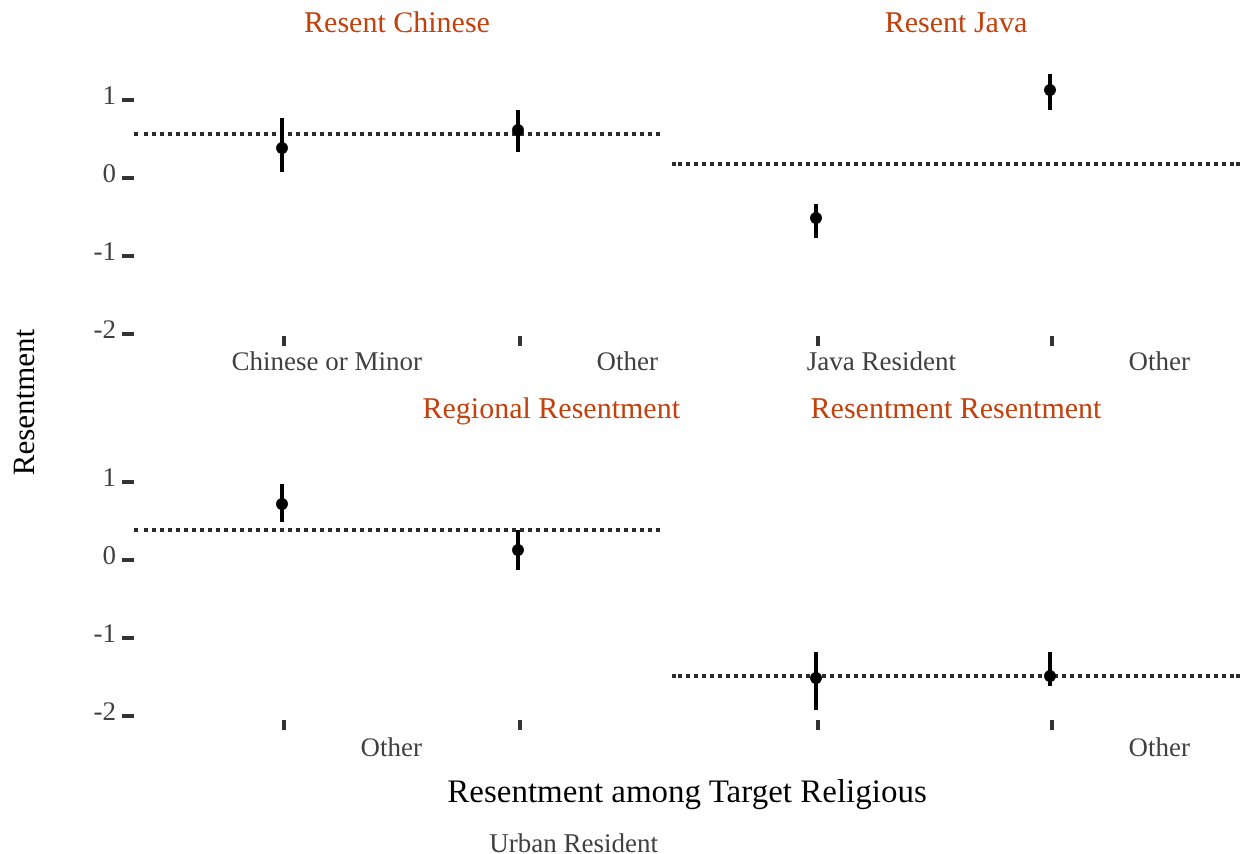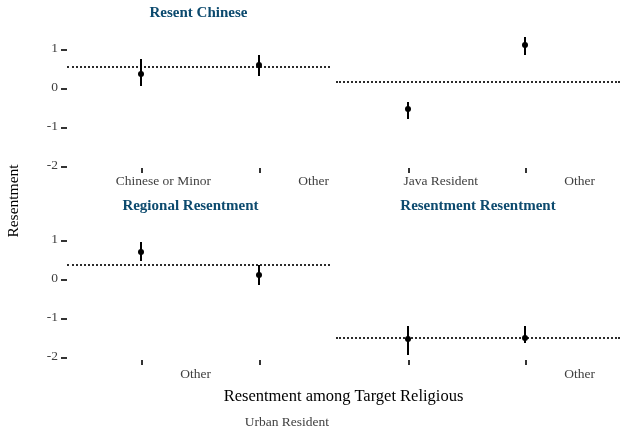--- a/index.html
+++ b/index.html
@@ -1,21 +1,21 @@
 <!DOCTYPE html>
 <html><head>
 <meta charset="utf-8">
 <style>
   html,body{margin:0;padding:0;background:#fff;}
   .figure{
     position:relative;width:625px;height:427px;background:#fff;overflow:hidden;
     font-family:"Liberation Serif","DejaVu Serif",serif;
   }
   .abs{position:absolute;}
-  .facet-title{font-size:15px;color:#0c4a6e;text-align:center;white-space:nowrap;font-weight:bold;}
+  .facet-title{font-size:15px;color:#c2410c;text-align:center;white-space:nowrap;}
   .ytick-label{font-size:13.5px;color:#404040;text-align:right;white-space:nowrap;}
   .tick-dash{background:#333;}
   .ref-line{border-top:2px dotted #2b2b2b;height:0;}
   .err-bar{background:#000;width:2px;}
   .pt{width:6px;height:6px;border-radius:50%;background:#000;}
   .cat-label{font-size:13.5px;color:#404040;text-align:right;white-space:nowrap;}
   .x-axis-title{font-size:16.5px;color:#000;text-align:center;}
   .y-axis-title{
     font-size:15.5px;color:#000;white-space:nowrap;
     transform:translate(-50%,-50%) rotate(-90deg);
@@ -45,30 +45,31 @@
       <div class="abs facet-title" style="left: 67px; top: 4px; width: 263px;">Resent Chinese</div>
       <div class="abs ref-line" style="left: 67px; top: 65.55px; width: 263px;"></div>
       <div class="abs err-bar" style="left: 140px; top: 58.75px; height: 27.3px;"></div>
       <div class="abs pt" style="left: 138px; top: 71.35px;"></div>
       <div class="abs tick-dash" style="left: 141px; top: 168px; width: 1.5px; height: 5px;"></div>
       <div class="abs cat-label" style="left: 71px; top: 173px; width: 140px;">Chinese or Minor</div>
       <div class="abs err-bar" style="left: 258px; top: 54.85px; height: 21.45px;"></div>
       <div class="abs pt" style="left: 256px; top: 61.6px;"></div>
       <div class="abs tick-dash" style="left: 259px; top: 168px; width: 1.5px; height: 5px;"></div>
       <div class="abs cat-label" style="left: 189px; top: 173px; width: 140px;">Other</div>
+      <div class="abs facet-title" style="left: 336px; top: 4px; width: 284px;">Resent Java</div>
       <div class="abs ref-line" style="left: 336px; top: 81.15px; width: 284px;"></div>
       <div class="abs err-bar" style="left: 407px; top: 101.65px; height: 17.55px;"></div>
       <div class="abs pt" style="left: 405px; top: 106.45px;"></div>
       <div class="abs tick-dash" style="left: 408px; top: 168px; width: 1.5px; height: 5px;"></div>
       <div class="abs cat-label" style="left: 338px; top: 173px; width: 140px;">Java Resident</div>
       <div class="abs err-bar" style="left: 524px; top: 37.3px; height: 17.55px;"></div>
       <div class="abs pt" style="left: 522px; top: 42.1px;"></div>
       <div class="abs tick-dash" style="left: 525px; top: 168px; width: 1.5px; height: 5px;"></div>
       <div class="abs cat-label" style="left: 455px; top: 173px; width: 140px;">Other</div>
-      <div class="abs facet-title" style="left: 59px; top: 197px; width: 263px;">Regional Resentment</div>
+      <div class="abs facet-title" style="left: 77px; top: 197px; width: 263px; text-align: right;">Regional Resentment</div>
       <div class="abs ref-line" style="left: 67px; top: 264.35px; width: 263px;"></div>
       <div class="abs err-bar" style="left: 140px; top: 241.95px; height: 19.5px;"></div>
       <div class="abs pt" style="left: 138px; top: 248.7px;"></div>
       <div class="abs tick-dash" style="left: 141px; top: 360px; width: 1.5px; height: 5px;"></div>
       <div class="abs cat-label" style="left: 71px; top: 366px; width: 140px;">Other</div>
       <div class="abs err-bar" style="left: 258px; top: 265.35px; height: 19.5px;"></div>
       <div class="abs pt" style="left: 256px; top: 272.1px;"></div>
       <div class="abs tick-dash" style="left: 259px; top: 360px; width: 1.5px; height: 5px;"></div>
       <div class="abs cat-label" style="left: 189px; top: 366px; width: 140px; margin-top: 48px;">Urban Resident</div>
       <div class="abs facet-title" style="left: 336px; top: 197px; width: 284px;">Resentment Resentment</div>

